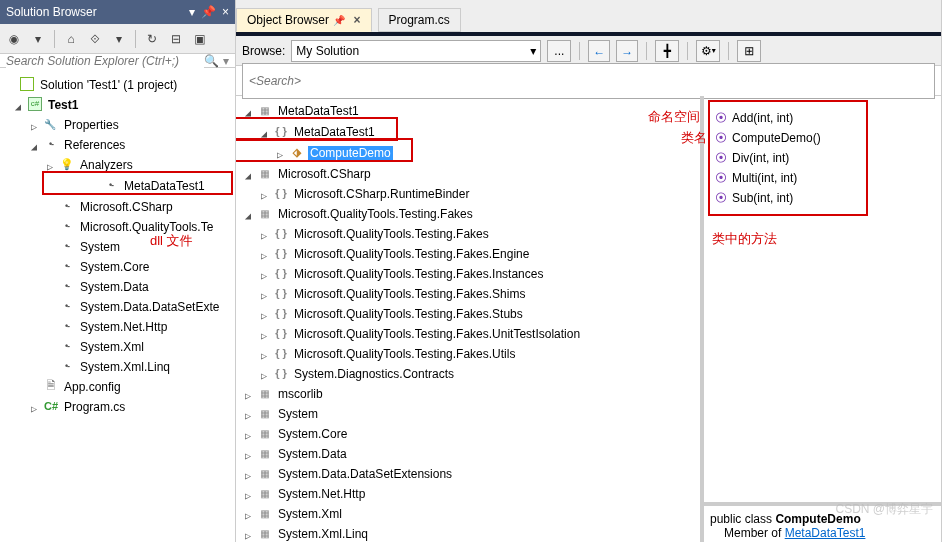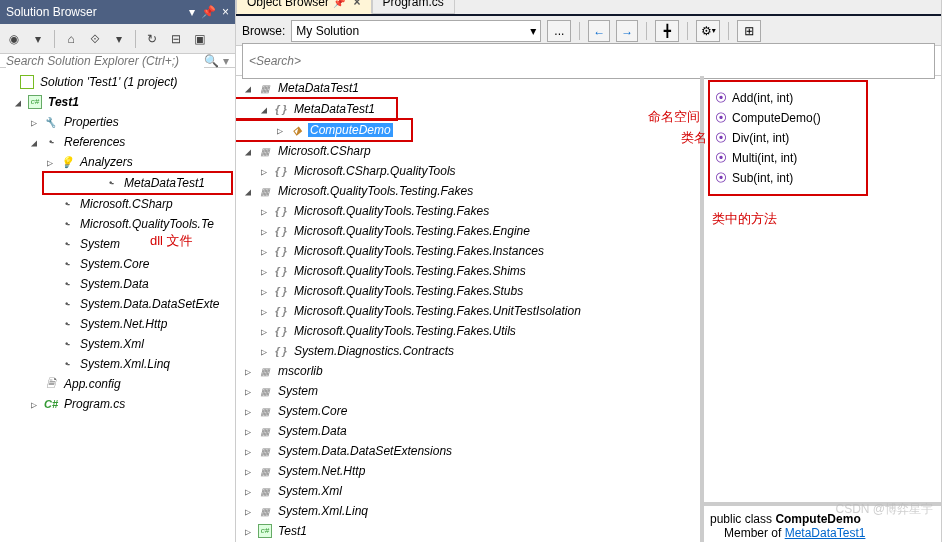--- a/index.html
+++ b/index.html
@@ -13,32 +13,32 @@
 .tab-x { margin-left:4px; color:#555; font-weight:bold; }
 .title-bar .spacer { flex:1; }
 .title-bar .ico { margin-left:6px; color:#fff; font-size:12px; }
 .se-toolbar { height:30px; background:#eee; display:flex; align-items:center; gap:4px; padding:0 4px; border-bottom:1px solid #ccc; }
 .tb-btn { width:20px; height:20px; display:flex; align-items:center; justify-content:center; color:#444; border:1px solid transparent; }
 .tb-sep { width:1px; height:18px; background:#bbb; margin:0 2px; }
 .se-search { height:14px; border-bottom:1px solid #ccc; display:flex; align-items:center; padding:0 6px; color:#999; }
 .se-search input { flex:1; border:none; outline:none; font-style:italic; color:#999; }
 .magnify { color:#888; }
 .tree { padding:4px 0; overflow:auto; }
-.row { display:flex; align-items:center; height:20px; padding-left:4px; white-space:nowrap;font-style:italic; }
+.row { display:flex; align-items:flex-end; height:20px; padding-left:4px; white-space:nowrap; }
 .row .exp { width:12px; text-align:center; color:#555; font-family:Consolas,monospace; font-size:10px; }
 .row .ic { width:16px; height:16px; margin:0 3px; display:flex; align-items:center; justify-content:center; font-size:11px; }
 .row .lbl { padding:0 2px; }
 .bold { font-weight:bold; }
 .sel { background:#3399ff; color:#fff; }
 .anno { color:#d40000; position:absolute; font-size:13px; }
 .anno1 { left:150px; top:164px; }
 .anno2 { left:412px; top:108px; }
 .anno3 { left:445px; top:129px; }
 .ob-panel { flex:1; display:flex; flex-direction:column; border-right:1px solid #ccc; }
-.ob-tabs { height:16px; background:#eee; display:flex; align-items:flex-end; border-bottom:2px solid #0f172a; }
+.ob-tabs { height:36px; background:#eee; display:flex; align-items:flex-end; border-bottom:4px solid #0f172a;gap:6px; }
 .browse-row { height:30px; display:flex; align-items:center; gap:6px; padding:0 6px; border-bottom:1px solid #ccc; background:#eee; }
 .browse-row select, .browse-row .sel-box { flex:0 0 250px; height:22px; border:1px solid #aaa; padding:0 4px; background:#fff; display:flex; align-items:center; }
 .search-row { height:30px; display:flex; align-items:center; padding:0 6px; border-bottom:1px solid #ccc; }
 .search-row input { flex:1; height:36px; border:1px solid #aaa; padding:0 6px; font-style:italic; color:#999; }
 .ob-body { flex:1; display:flex; overflow:hidden; }
 .ob-tree { width:468px; border-right:4px solid #ccc; overflow:auto; padding:2px 0; }
 .ob-right { flex:1; display:flex; flex-direction:column; }
 .members { flex:1; padding:4px; overflow:auto; }
 .members-box { border:2px solid #d40000; padding:6px 2px 6px 2px; width:160px; }
 .member-row { display:flex; align-items:center; height:20px; gap:4px; padding-left:2px; }
@@ -223,21 +223,21 @@
           <span class="lbl sel">ComputeDemo</span>
         </div>
       <div class="row">
           <span class="exp">◢</span>
           <span class="ic asm-ic"></span>
           <span class="lbl">Microsoft.CSharp</span>
         </div>
       <div class="row" style="padding-left:22px">
           <span class="exp">▷</span>
           <span class="ic braces">{ }</span>
-          <span class="lbl">Microsoft.CSharp.QualityTools</span>
+          <span class="lbl">Microsoft.CSharp.RuntimeBinder</span>
         </div>
       <div class="row">
           <span class="exp">◢</span>
           <span class="ic asm-ic"></span>
           <span class="lbl">Microsoft.QualityTools.Testing.Fakes</span>
         </div>
       <div class="row" style="padding-left:22px">
           <span class="exp">▷</span>
           <span class="ic braces">{ }</span>
           <span class="lbl">Microsoft.QualityTools.Testing.Fakes</span>

